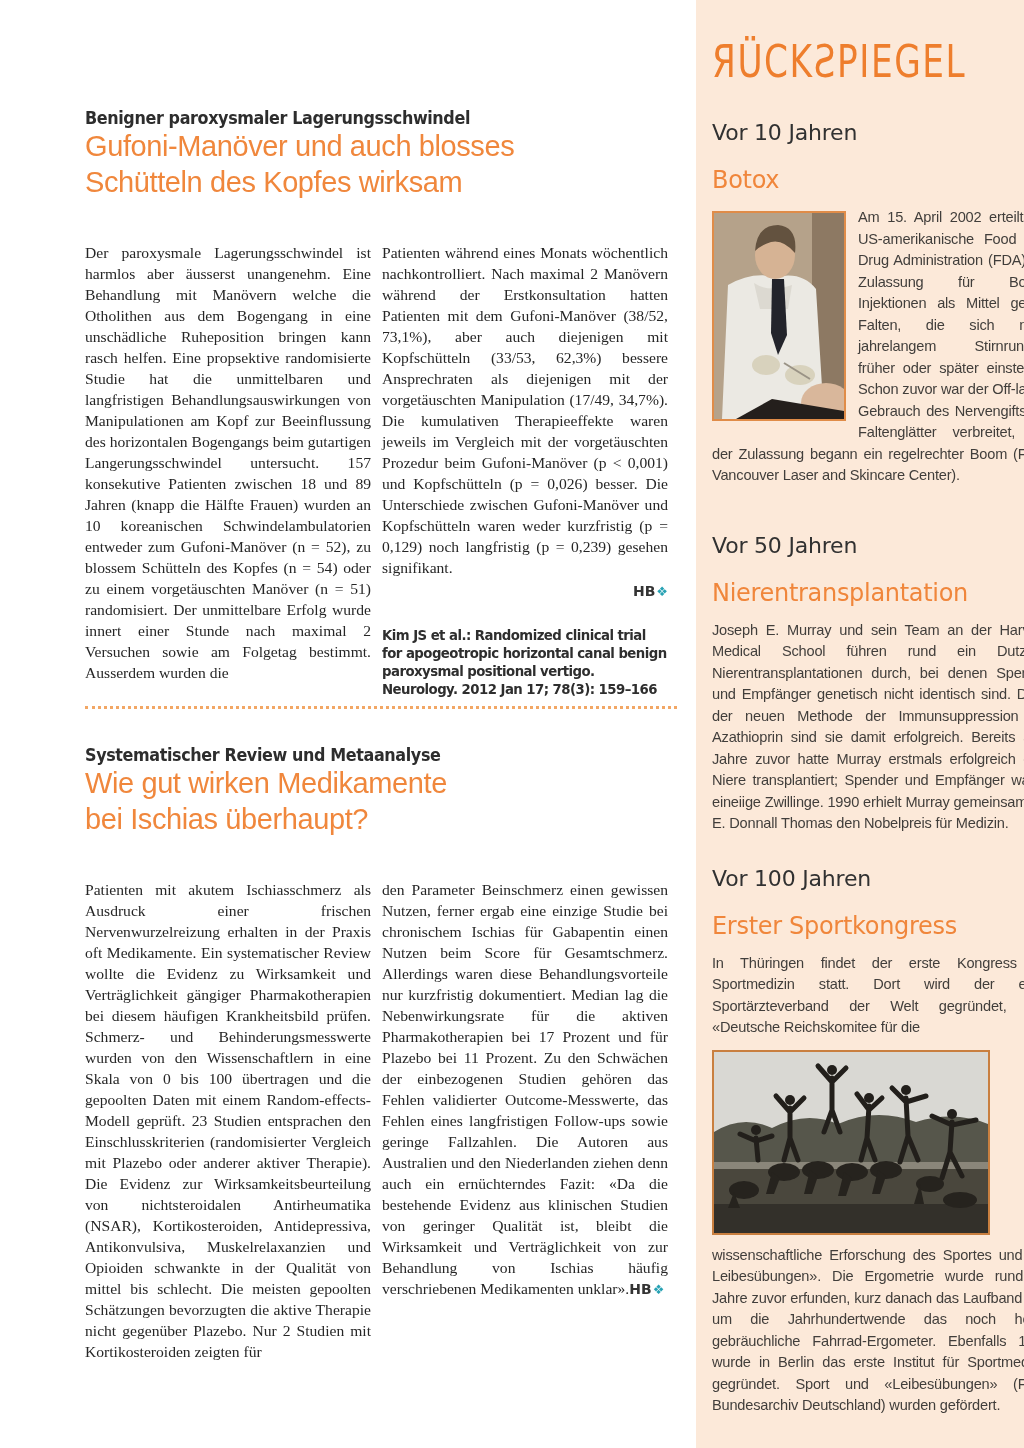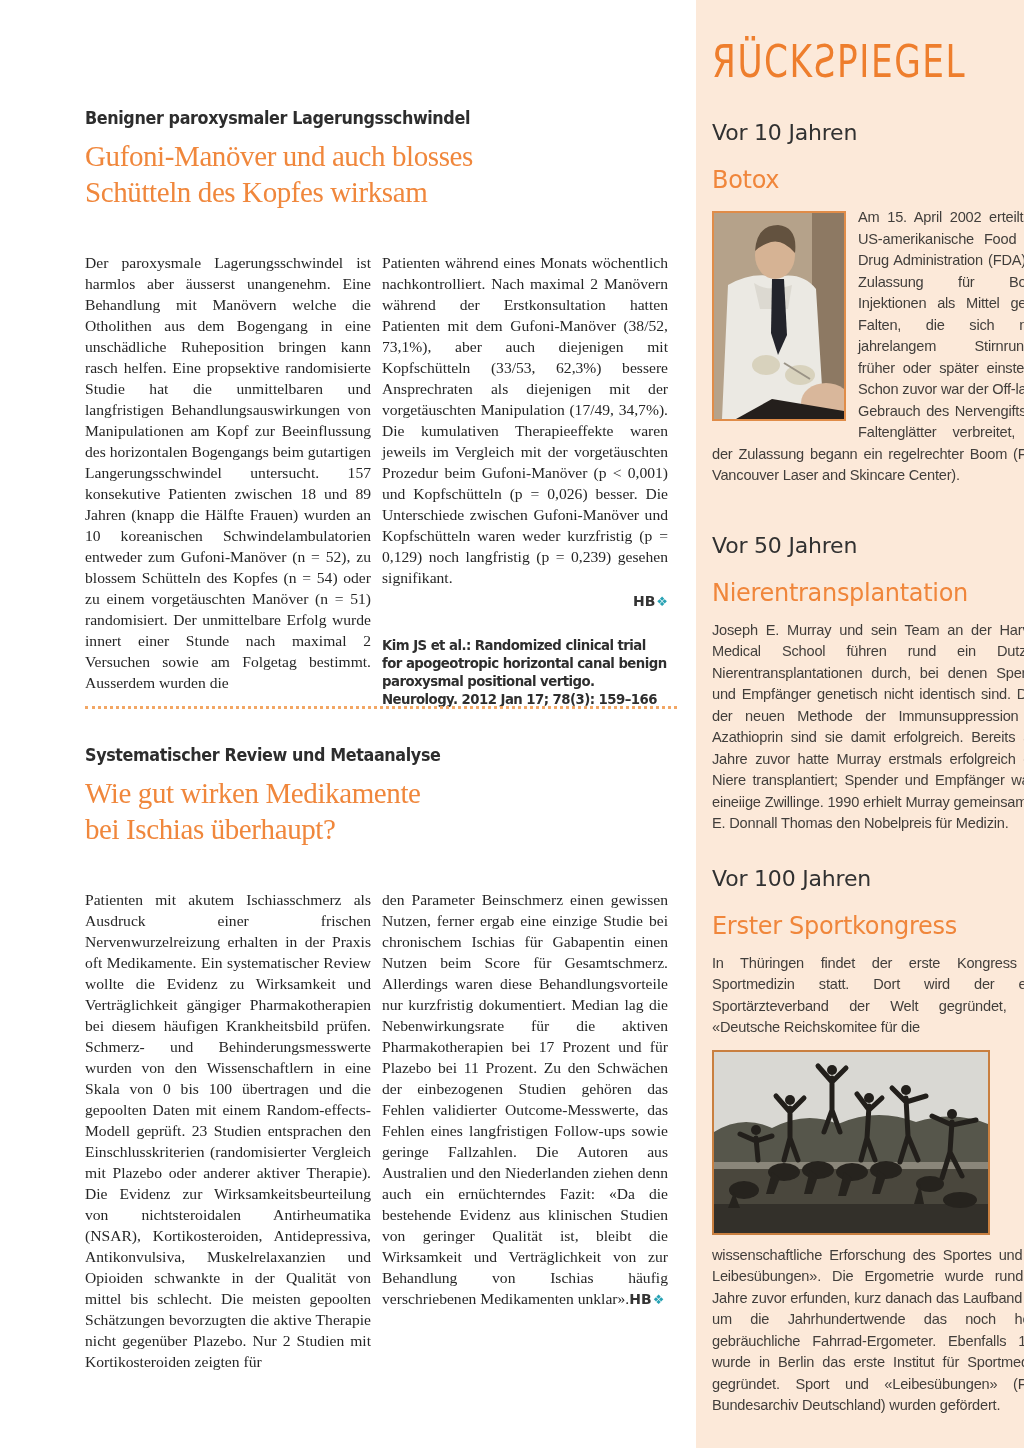--- a/index.html
+++ b/index.html
@@ -13,22 +13,22 @@
   .article { position:absolute; left:0; width:592px; }
   .article-1 { top:108px; }
   .article-2 { top:745px; }
 
   .kicker {
     font-family:"DejaVu Sans", sans-serif;
     font-size:17px; font-weight:bold; color:#2d2d2d; letter-spacing:-0.4px;
     transform:scaleX(.94); transform-origin:left;
   }
   .headline {
-    font-family:Liberation Serif, serif;
-    color:#f0873c; font-size:29px; line-height:36px; margin-top:10px;
+    font-family:Liberation Sans, sans-serif;
+    color:#f0873c; font-size:29px; line-height:36px; margin-top:0;
     letter-spacing:-0.4px; font-weight:normal;
   }
   .columns { display:flex; gap:11px; margin-top:42px; }
   .bcol {
     width:286px; font-family:"Liberation Serif", serif;
     font-size:15.6px; line-height:21px; color:#262626; text-align:justify;
   }
   .sig-line { text-align:right; margin-top:2px; }
   .sig, .sig-inline .sig {
     font-family:"DejaVu Sans", sans-serif; font-size:14px; font-weight:bold;

